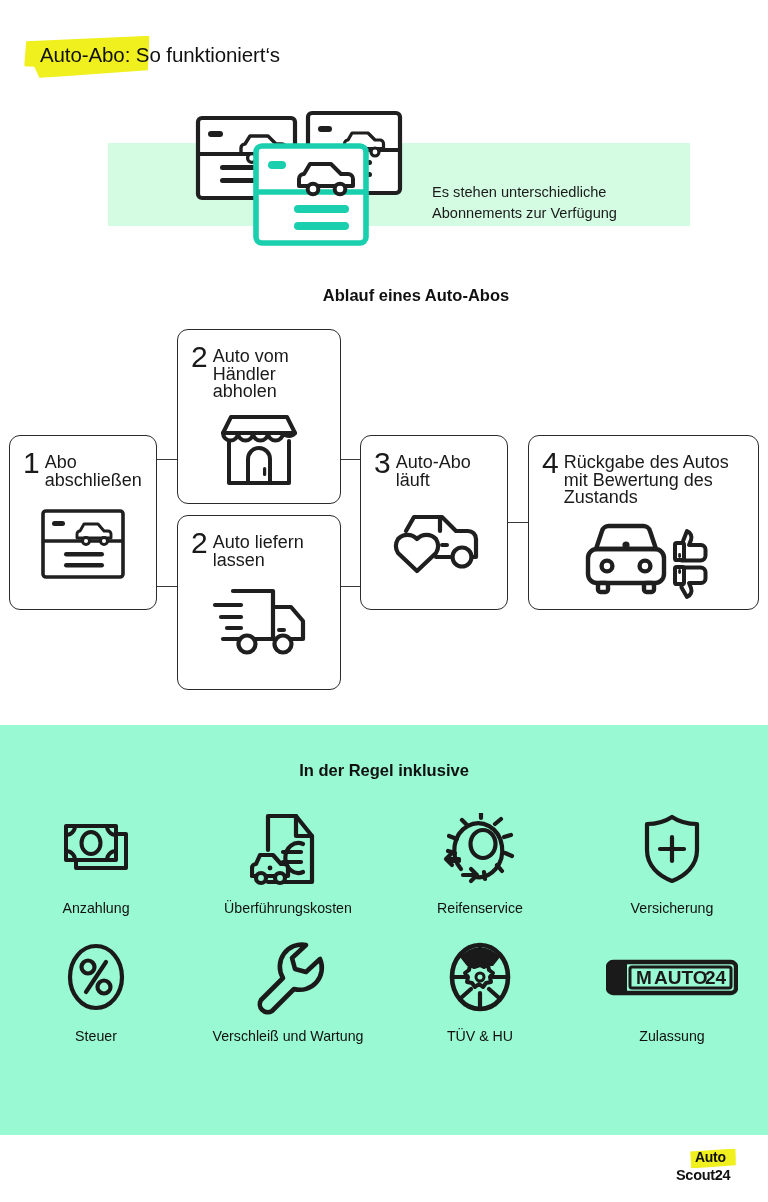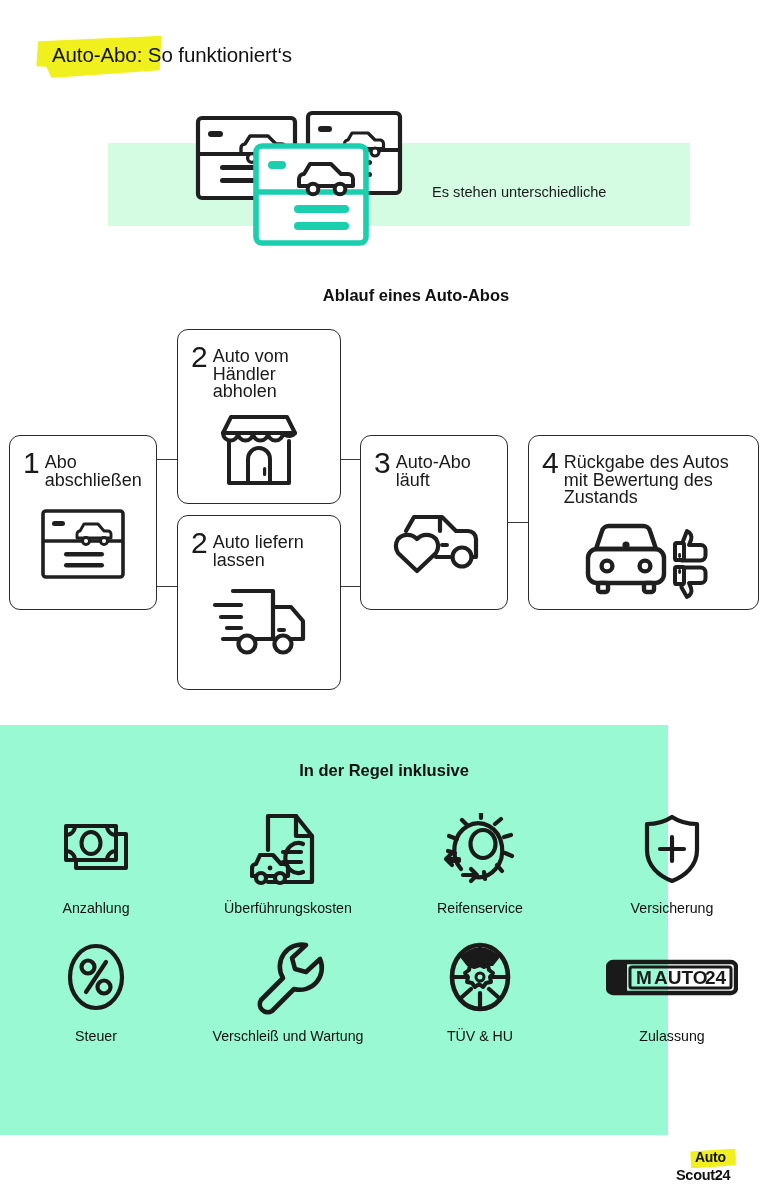--- a/index.html
+++ b/index.html
@@ -7,21 +7,21 @@
   body {
     font-family:"Liberation Sans", sans-serif;
     background:#ffffff;
     color:#1a1a1a;
     position:relative;
     overflow:hidden;
   }
   .page { position:relative; width:768px; height:1202px; background:#fff; }
 
   
-  .title-wrap { position:absolute; left:36px; top:34px; }
+  .title-wrap { position:absolute; left:24px; top:34px; }
   .marker {
     position:absolute; left:0px; top:3px;
     width:126px; height:40px; background:#F0F01E;
     transform:rotate(-1.1deg);
     clip-path: polygon(2% 8%, 100% 0%, 98% 86%, 12% 100%, 8% 72%, 0% 70%);
     z-index:0;
   }
   .title-text {
     position:relative; z-index:1;
     font-size:20.5px; letter-spacing:-0.1px;
@@ -62,21 +62,21 @@
   #node1 { left:9px;   top:110px; width:148px; height:175px; }
   #node2a{ left:177px; top:4px;   width:164px; height:175px; }
   #node2b{ left:177px; top:190px; width:164px; height:175px; }
   #node3 { left:360px; top:110px; width:148px; height:175px; }
   #node4 { left:528px; top:110px; width:231px; height:175px; }
 
   .conn { position:absolute; background:#3a3a3a; z-index:1; }
 
   
   .green {
-    position:absolute; left:0; top:725px; width:668px; height:410px;
+    position:absolute; left:0; top:725px; width:768px; height:410px;
     background:#99F9D2;
   }
   .green-title {
     position:absolute; left:0; top:36px; width:768px; text-align:center;
     font-size:16.5px; font-weight:bold; color:#111;
   }
   .grid {
     position:absolute; left:0; top:85px; width:768px;
     display:grid; grid-template-columns:repeat(4,1fr);
     row-gap:22px;
@@ -154,20 +154,21 @@
         <circle cx="123" cy="79" r="5.3" fill="#fff"></circle>
         <circle cx="150" cy="79" r="5.3" fill="#fff"></circle>
       </g>
       <rect x="104" y="95" width="55" height="8" rx="4" fill="#19CFAE"></rect>
       <rect x="104" y="112" width="55" height="8" rx="4" fill="#19CFAE"></rect>
     </svg>
   </div>
 
   <div class="subs-text">
     <div>Es stehen unterschiedliche</div>
+    <div>Abonnements zur Verfügung</div>
   </div>
 
   <div class="flow-heading">Ablauf eines Auto-Abos</div>
 
   <div class="flow">
 
     <div class="conn" style="left:157px; top:134px; width:20px; height:1.2px;"></div>
     <div class="conn" style="left:157px; top:261px; width:20px; height:1.2px;"></div>
     <div class="conn" style="left:341px; top:134px; width:19px; height:1.2px;"></div>
     <div class="conn" style="left:341px; top:261px; width:19px; height:1.2px;"></div>

